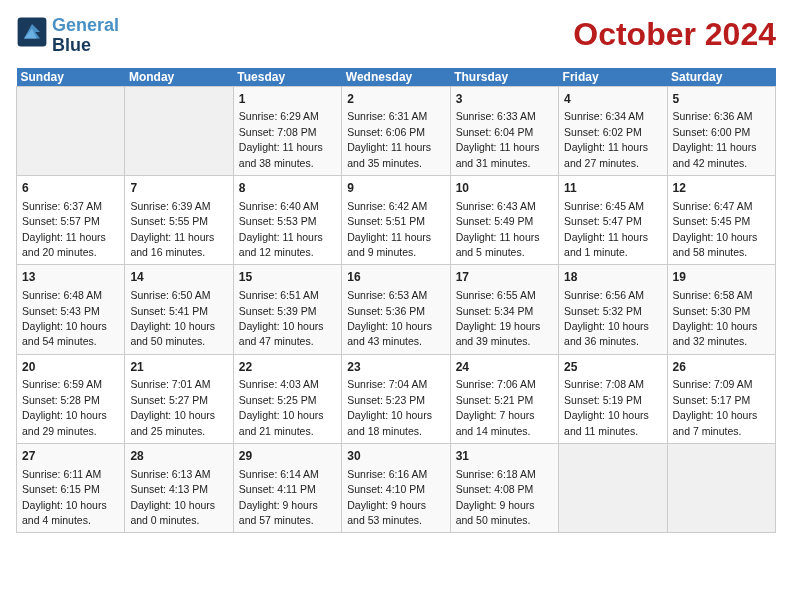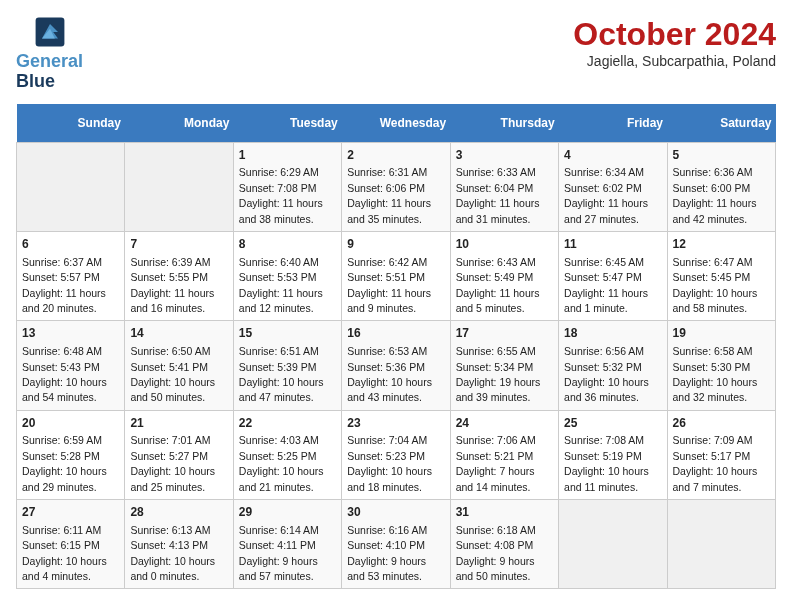--- a/index.html
+++ b/index.html
@@ -11,23 +11,22 @@
       padding: 16px;
     }
     .header {
       display: flex;
       justify-content: space-between;
       align-items: flex-start;
       margin-bottom: 12px;
     }
     .logo {
       display: flex;
-      align-items: center;
+      align-items: flex-start;
       gap: 4px;
-      flex-direction: column;
     }
     .logo-text {
       font-size: 18px;
       font-weight: bold;
       color: #1a3a5c;
       line-height: 1.1;
     }
     .logo-text span {
       color: #4a90c4;
     }
@@ -48,22 +47,22 @@
       color: #333;
     }
     table {
       width: 100%;
       border-collapse: collapse;
       font-size: 11px;
     }
     thead th {
       background-color: #3a7abf;
       color: #fff;
-      padding: 12px 4px;
-      text-align: right;
+      padding: 2px 4px;
+      text-align: left;
       font-size: 12px;
       font-weight: bold;
     }
     tbody td {
       border: 1px solid #ccc;
       vertical-align: top;
       padding: 4px 5px;
       width: calc(100% / 7);
       min-height: 80px;
       height: 88px;
@@ -100,21 +99,20 @@
       <polygon points="10,28 20,10 30,20 24,20 30,28" fill="#4a90c4"></polygon>
       <polygon points="10,28 20,16 26,28" fill="#6ab0e0"></polygon>
     </svg>
     <div class="logo-text">
       <div><span>General</span></div>
       <div>Blue</div>
     </div>
   </div>
   <div class="title-block">
     <div class="month-title">October 2024</div>
-    <div class="subtitle">Jagiella, Subcarpathia, Poland</div>
   </div>
 </div>
 
 <table>
   <thead>
     <tr>
       <th>Sunday</th>
       <th>Monday</th>
       <th>Tuesday</th>
       <th>Wednesday</th>

